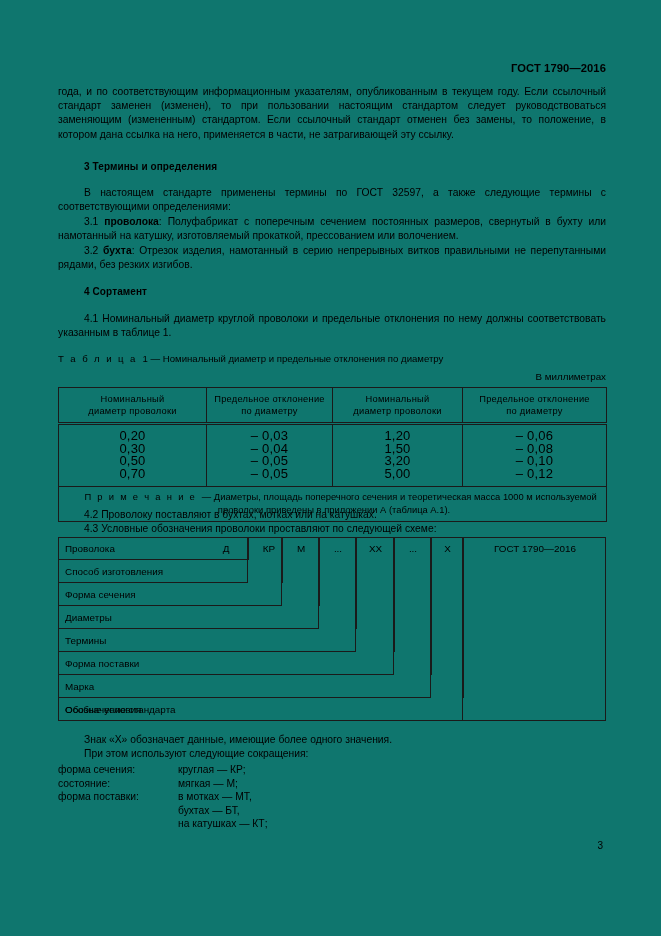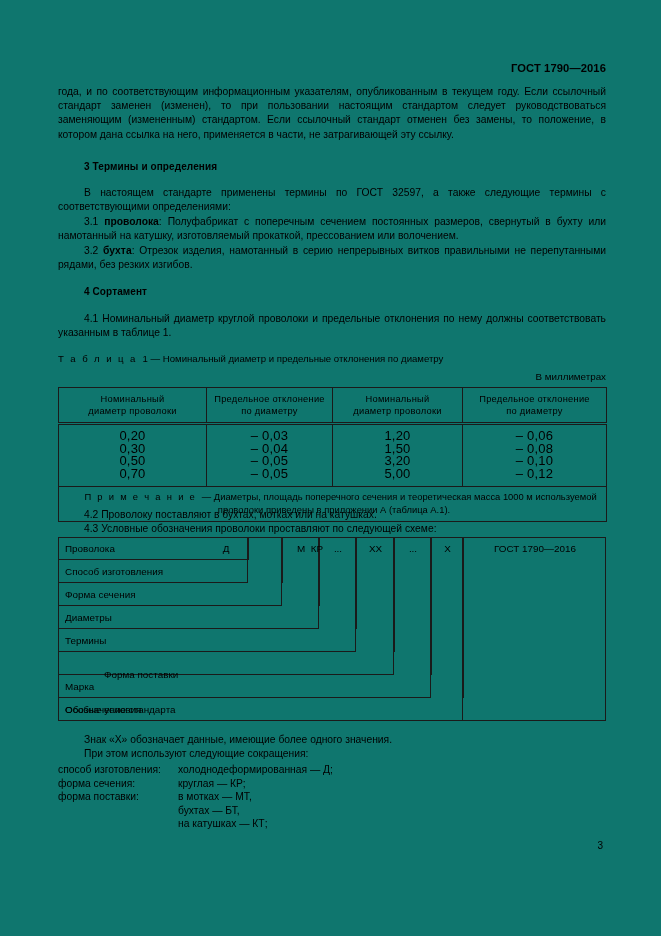--- a/index.html
+++ b/index.html
@@ -260,48 +260,48 @@
       <div class="vline" style="left:298px; top:0px; height:92px;"></div>
       <div class="vline" style="left:336px; top:0px; height:115px;"></div>
       <div class="vline" style="left:373px; top:0px; height:138px;"></div>
       <div class="vline" style="left:405px; top:0px; height:161px;"></div>
 
       <div class="lbl" style="top:0px;">Проволока</div>
       <div class="lbl" style="top:23px;">Способ изготовления</div>
       <div class="lbl" style="top:46px;">Форма сечения</div>
       <div class="lbl" style="top:69px;">Диаметры</div>
       <div class="lbl" style="top:92px;">Термины</div>
-      <div class="lbl" style="top:126px;margin-left:39px;">Форма поставки</div>
+      <div class="lbl" style="top:115px;">Форма поставки</div>
       <div class="lbl" style="top:138px;">Марка</div>
       <div class="lbl" style="top:161px;">Особые условия</div>
 
       <div class="code" style="left:150px; top:0px; width:36px;">Д</div>
-      <div class="code" style="left:191px; top:0px; width:40px;margin-left:48px;">КР</div>
+      <div class="code" style="left:191px; top:0px; width:40px;">КР</div>
       <div class="code" style="left:225px; top:0px; width:36px;">М</div>
       <div class="code" style="left:262px; top:0px; width:36px;">...</div>
       <div class="code" style="left:299px; top:0px; width:37px;">ХХ</div>
       <div class="code" style="left:337px; top:0px; width:36px;">...</div>
       <div class="code" style="left:374px; top:0px; width:31px;">Х</div>
       <div class="code" style="left:406px; top:0px; width:142px;">ГОСТ 1790—2016</div>
     </div>
 
     <div class="scheme" style="position:absolute; left:0; top:537px; height:184px; pointer-events:none;">
       <div class="lbl" style="top:161px;">Обозначение стандарта</div>
     </div>
 
     <div style="position:absolute; left:0; top:733px; width:548px;">
       <p class="para indent">Знак «Х» обозначает данные, имеющие более одного значения.</p>
     </div>
     <div style="position:absolute; left:0; top:747px; width:548px;">
       <p class="para indent">При этом используют следующие сокращения:</p>
     </div>
 
     <div class="abbr" style="position:absolute; left:0; top:763px; width:548px;">
-      <span class="row"><span class="k">способ изготовления:</span><span>холоднодеформированная — Д;</span></span>
       <span class="row"><span class="k">форма сечения:</span><span>круглая — КР;</span></span>
+      <span class="row"><span class="k">состояние:</span><span>мягкая — М;</span></span>
       <span class="row"><span class="k">форма поставки:</span><span>в мотках — МТ,</span></span>
       <span class="row"><span class="k"></span><span>бухтах — БТ,</span></span>
       <span class="row"><span class="k"></span><span>на катушках — КТ;</span></span>
     </div>
 
   </div>
 
   <div class="pageno">3</div>
 
 </div>

